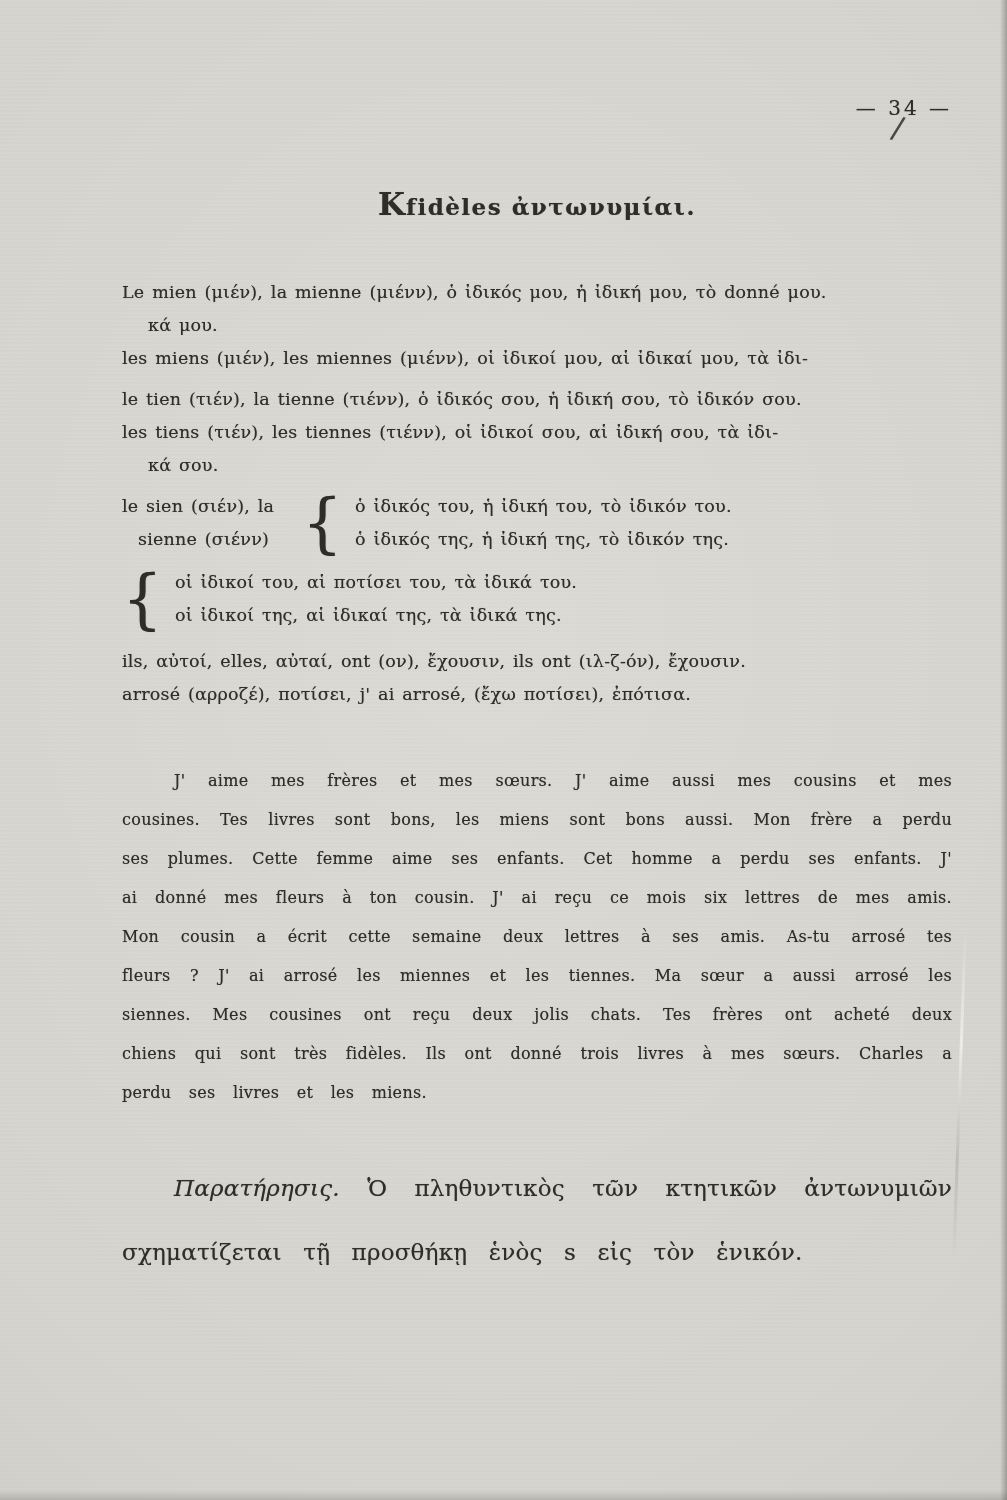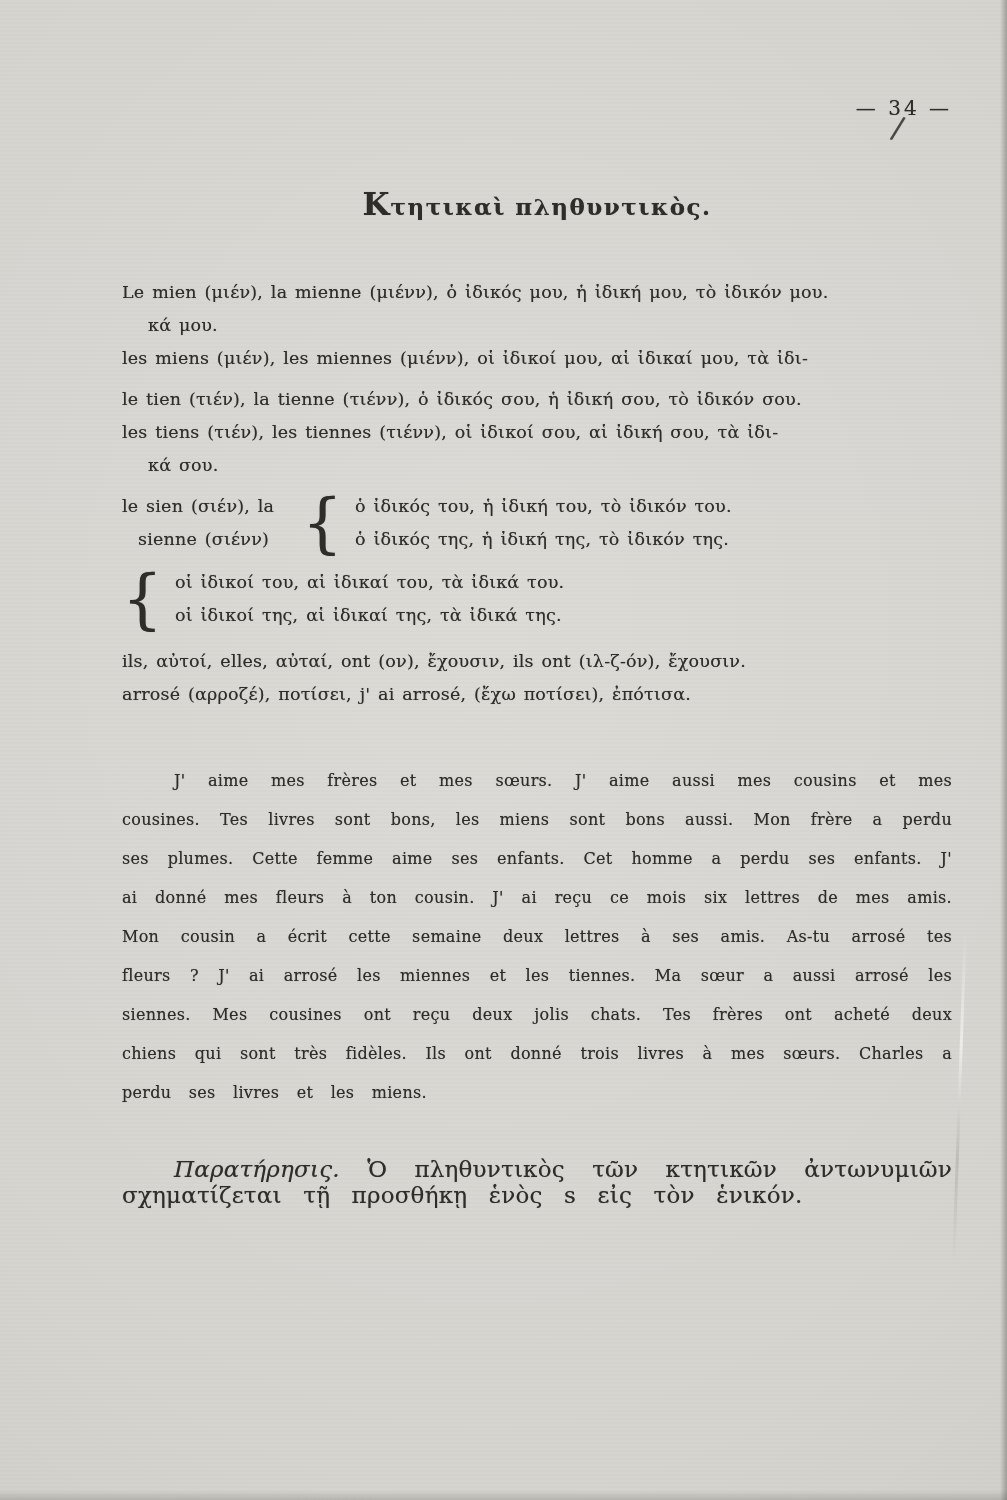--- a/index.html
+++ b/index.html
@@ -88,45 +88,45 @@
       font-size: 16px;
       line-height: 39px;
       text-align: justify;
       text-indent: 52px;
       word-spacing: 12px;
       letter-spacing: 0.3px;
     }
     .remark {
       margin-top: 44px;
       font-size: 23px;
-      line-height: 26px;
+      line-height: 64px;
       text-align: justify;
       text-indent: 52px;
       word-spacing: 14px;
       letter-spacing: 0.2px;
     }
     .remark .label { font-style: italic; }
   </style>
 </head>
 <body>
 
 <div class="page">
 
   <div class="pen-mark">/</div>
 
   <div class="content">
 
     <div class="page-number">— 34 —</div>
 
-    <div class="title"><span class="initial">Κ</span><span>τητικαὶ πληθυντικὸς.</span></div>
+    <div class="title"><span class="initial">Κ</span><span>fidèles ἀντωνυμίαι.</span></div>
 
     <div class="vocab">
 
       <div class="vpara">
-        <div class="vline">Le mien (μιέν), la mienne (μιένν), ὁ ἰδικός μου, ἡ ἰδική μου, τὸ ἰδικόν μου.</div>
+        <div class="vline">Le mien (μιέν), la mienne (μιένν), ὁ ἰδικός μου, ἡ ἰδική μου, τὸ donné μου.</div>
         <div class="vline cont">κά μου.</div>
         <div class="vline">les miens (μιέν), les miennes (μιένν), οἱ ἰδικοί μου, αἱ ἰδικαί μου, τὰ ἰδι-</div>
       </div>
 
       <div class="vpara">
         <div class="vline">le tien (τιέν), la tienne (τιένν), ὁ ἰδικός σου, ἡ ἰδική σου, τὸ ἰδικόν σου.</div>
         <div class="vline">les tiens (τιέν), les tiennes (τιένν), οἱ ἰδικοί σου, αἱ ἰδική σου, τὰ ἰδι-</div>
         <div class="vline cont">κά σου.</div>
       </div>
 
@@ -138,21 +138,21 @@
         <div class="brace">{</div>
         <div class="bg-right">
           <div>ὁ ἰδικός του, ἡ ἰδική του, τὸ ἰδικόν του.</div>
           <div>ὁ ἰδικός της, ἡ ἰδική της, τὸ ἰδικόν της.</div>
         </div>
       </div>
 
       <div class="brace-group g2">
         <div class="brace">{</div>
         <div class="bg-right">
-          <div>οἱ ἰδικοί του, αἱ ἰδικαί του, τὰ ἰδικά του.</div>
+          <div>οἱ ἰδικοί του, αἱ ποτίσει του, τὰ ἰδικά του.</div>
           <div>οἱ ἰδικοί της, αἱ ἰδικαί της, τὰ ἰδικά της.</div>
         </div>
       </div>
 
       <div class="vpara pair">
         <div class="vline">ils, αὐτοί, elles, αὐταί, ont (ον), ἔχουσιν, ils ont (ιλ-ζ-όν), ἔχουσιν.</div>
         <div class="vline">arrosé (αρροζέ), ποτίσει, j' ai arrosé, (ἔχω ποτίσει), ἐπότισα.</div>
       </div>
 
     </div>

